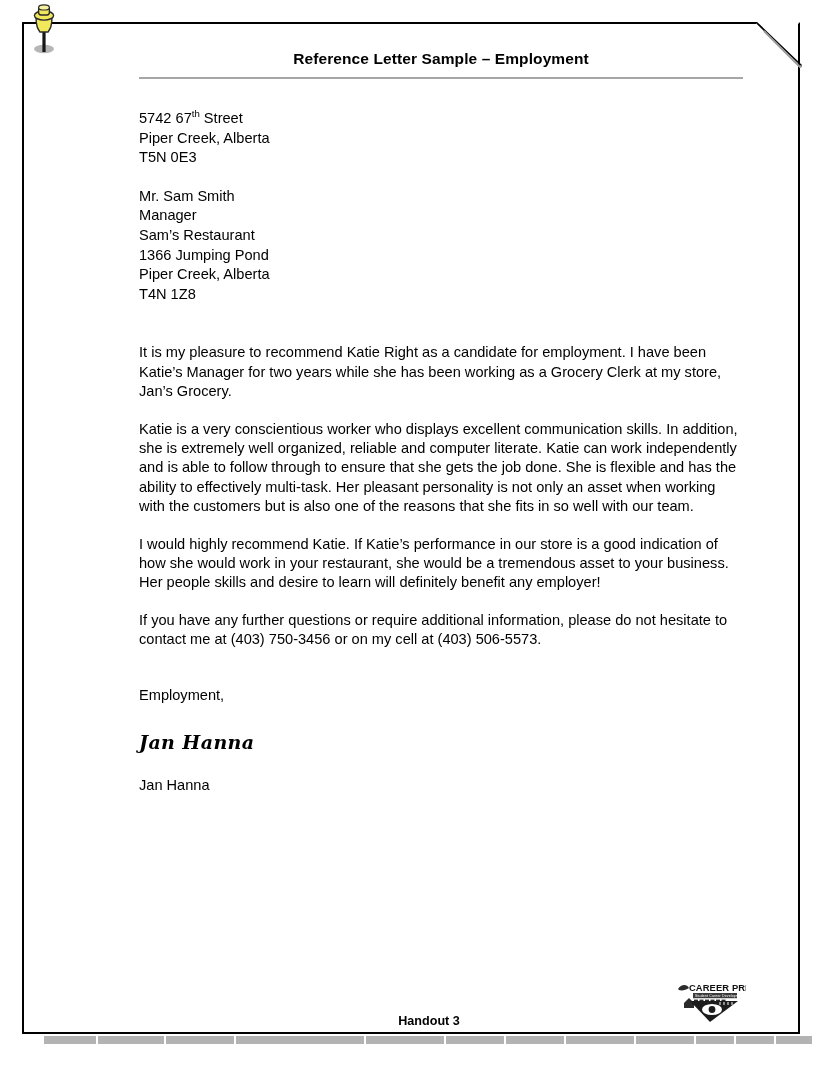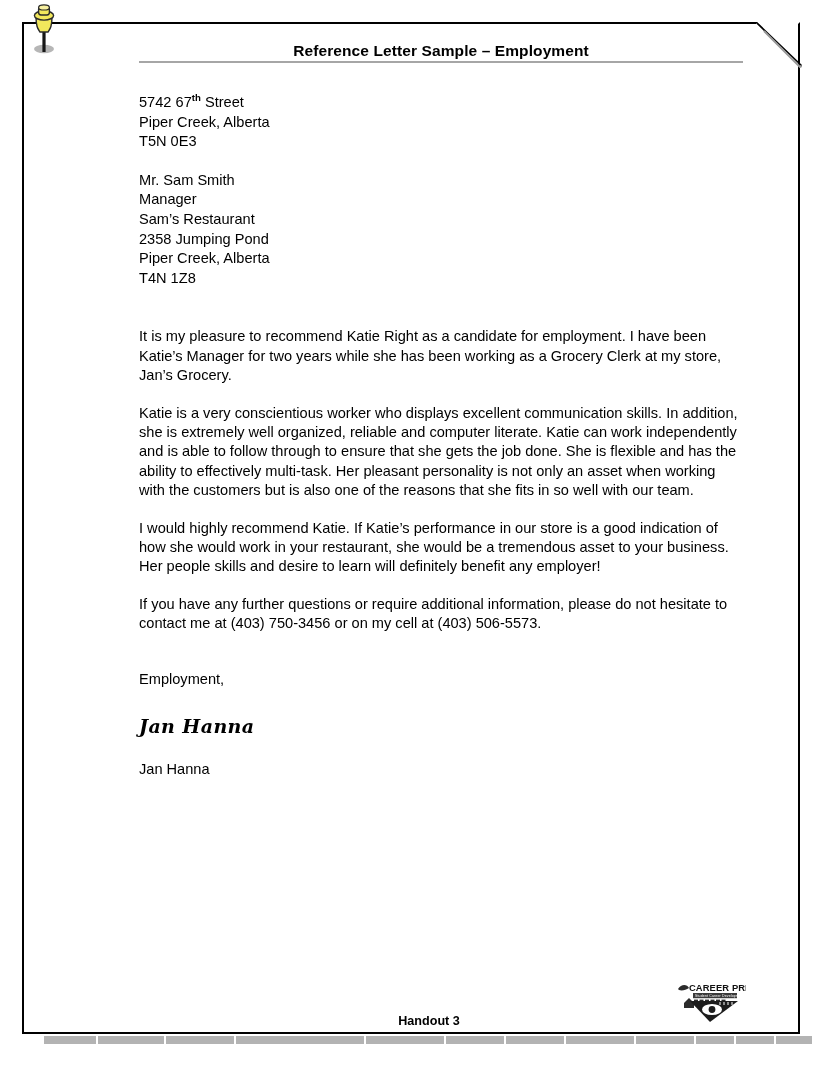--- a/index.html
+++ b/index.html
@@ -78,21 +78,21 @@
     top: 18px;
     width: 604px;
     color: #000000;
   }
 
   #doc-title {
     text-align: center;
     font-size: 15.5px;
     font-weight: bold;
     letter-spacing: .1px;
-    margin: 0;
+    margin: 8px;
     padding-bottom: 1px;
   }
   #title-rule {
     height: 2px;
     background: #a6a6a6;
     margin: 0 0 30px 0;
   }
 
   .block {
     font-size: 14.6px;
@@ -119,21 +119,21 @@
     letter-spacing: .4px;
     margin: 26px 0 0 0;
     line-height: 22px;
   }
   #signer-name {
     font-size: 14.6px;
     line-height: 19.6px;
     margin: 23px 0 0 0;
   }
 
-  sup { font-size: .66em; vertical-align: super; line-height: 0; font-weight: bold; }
+  sup { font-size: .66em; vertical-align: super; line-height: 0; }
 
   
   #footer-handout {
     position: absolute;
     left: 0;
     right: 0;
     top: 990px;
     text-align: center;
     font-size: 12.6px;
     font-weight: bold;
@@ -167,21 +167,21 @@
     <div id="title-rule"></div>
 
     <div class="block"><span>5742 67</span><sup>th</sup><span> Street</span>
 <span>Piper Creek, Alberta</span>
 <span>T5N 0E3</span></div>
 
 
     <div class="block">Mr. Sam Smith
 Manager
 Sam’s Restaurant
-2358 Jumping Pond
+1366 Jumping Pond
 Piper Creek, Alberta
 T4N 1Z8</div>
 
 
     <div class="gap-lg"></div>
 
     <p class="para">It is my pleasure to recommend Katie Right as a candidate for employment.  I have been Katie’s Manager for two years while she has been working as a Grocery Clerk at my store, Jan’s Grocery.</p>
     <p class="para">Katie is a very conscientious worker who displays excellent communication skills. In addition, she is extremely well organized, reliable and computer literate.  Katie can work independently and is able to follow through to ensure that she gets the job done. She is flexible and has the ability to effectively multi-task.  Her pleasant personality is not only an asset when working with the customers but is also one of the reasons that she fits in so well with our team.</p>
     <p class="para">I would highly recommend Katie. If Katie’s performance in our store is a good indication of how she would work in your restaurant, she would be a tremendous asset to your business. Her people skills and desire to learn will definitely benefit any employer!</p>
     <p class="para">If you have any further questions or require additional information, please do not hesitate to contact me at (403) 750-3456 or on my cell at (403) 506-5573.</p>

